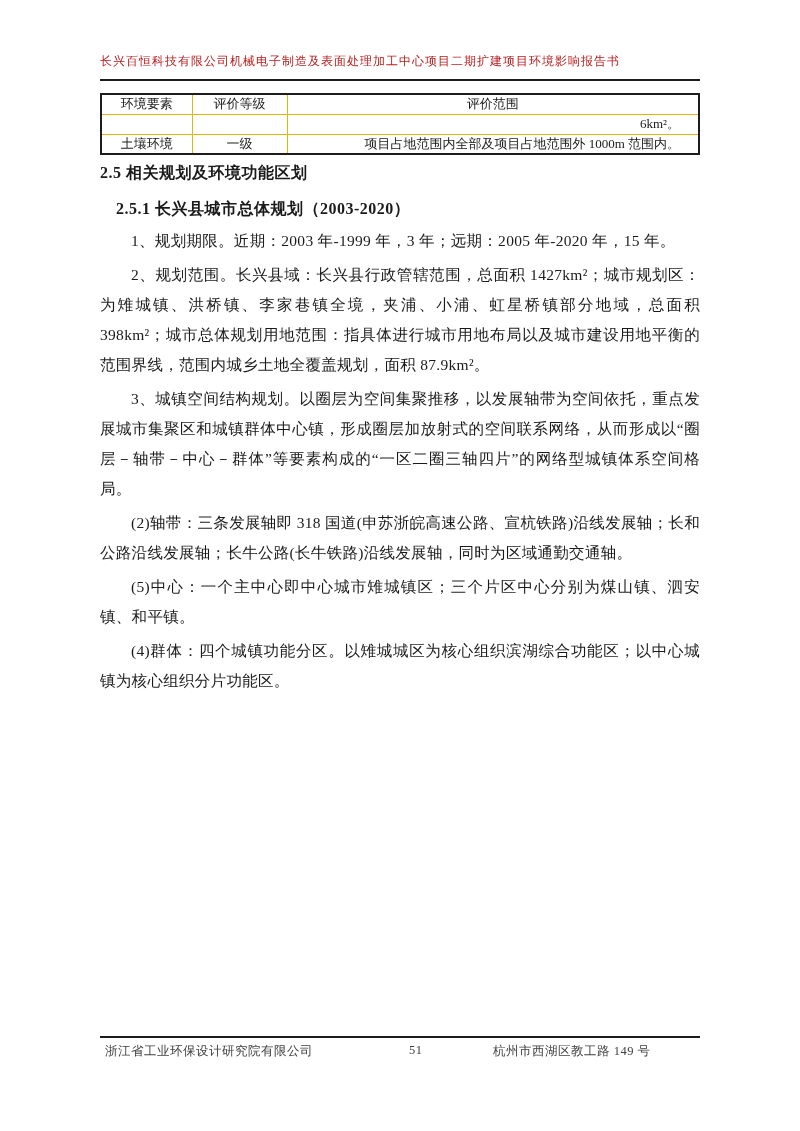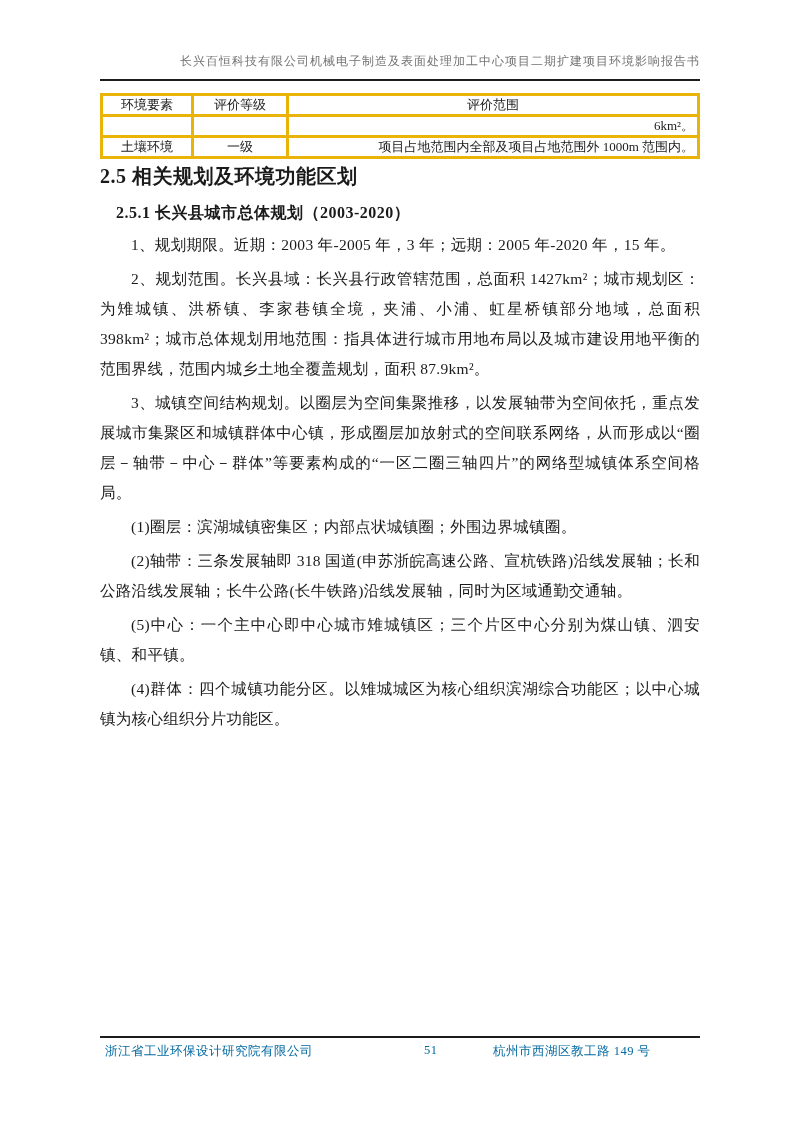--- a/index.html
+++ b/index.html
@@ -8,54 +8,54 @@
     position: relative;
     width: 800px;
     height: 1131px;
     background: #ffffff;
     font-family: "Liberation Serif", serif;
     color: #1a1a1a;
     padding: 52px 100px 0 100px;
     overflow: hidden;
   }
   .doc-header {
-    text-align: right;
+    text-align: left;
     font-size: 12px;
     letter-spacing: 1px;
     line-height: 18px;
-    color: #737373;
+    color: #b91c1c;
     white-space: nowrap;
   }
   .header-rule {
     border-bottom: 2px solid #1c1c1c;
     margin-top: 9px;
   }
   table.eval-table {
     width: 100%;
     border-collapse: collapse;
     table-layout: fixed;
     margin-top: 12px;
     font-size: 13px;
     border: 2px solid #1c1c1c;
   }
   .eval-table td {
-    border: 3px solid #eab308;
+    border: 1px solid #eab308;
     height: 20px;
-    padding: 0 3px;
+    padding: 0 18px;
     line-height: 18px;
     vertical-align: middle;
     overflow: hidden;
     white-space: nowrap;
   }
   .eval-table td.center { text-align: center; }
   .eval-table td.left { text-align: right; }
   .col-element { width: 91px; }
   .col-grade { width: 95px; }
   .section-title {
-    font-size: 20px;
+    font-size: 16px;
     font-weight: bold;
     line-height: 23px;
     margin: 6px 0 0 0;
     letter-spacing: 0.5px;
   }
   .subsection-title {
     font-size: 16px;
     font-weight: bold;
     line-height: 20px;
     margin: 15px 0 0 16px;
@@ -70,30 +70,30 @@
     margin: 4px 0 0 0;
     letter-spacing: 0.3px;
   }
   .doc-footer {
     position: absolute;
     left: 100px;
     right: 100px;
     top: 1036px;
     border-top: 2px solid #1c1c1c;
     font-size: 12.5px;
-    color: #0369a1;
+    color: #404040;
   }
   .doc-footer .footer-row {
     position: relative;
     height: 20px;
     margin-top: 5px;
   }
   .doc-footer span { position: absolute; top: 0; white-space: nowrap; letter-spacing: 0.5px; }
   .footer-company { left: 5px; }
-  .footer-page { left: 324px; }
+  .footer-page { left: 309px; }
   .footer-address { left: 393px; text-align: center; }
 </style>
 </head>
 <body>
 
 <div class="page">
 
   <div class="doc-header">长兴百恒科技有限公司机械电子制造及表面处理加工中心项目二期扩建项目环境影响报告书</div>
   <div class="header-rule"></div>
 
@@ -114,24 +114,23 @@
         <td class="center">一级</td>
         <td class="left">项目占地范围内全部及项目占地范围外 1000m 范围内。</td>
       </tr>
     </tbody>
   </table>
 
   <div class="section-title">2.5 相关规划及环境功能区划</div>
   <div class="subsection-title">2.5.1 长兴县城市总体规划（2003-2020）</div>
 
   <div class="body-text">
-    <p>1、规划期限。近期：2003 年-2005 年，3 年；远期：2005 年-2020 年，15 年。</p>
+    <p>1、规划期限。近期：2003 年-1999 年，3 年；远期：2005 年-2020 年，15 年。</p>
     <p>2、规划范围。长兴县域：长兴县行政管辖范围，总面积 1427km²；城市规划区：为雉城镇、洪桥镇、李家巷镇全境，夹浦、小浦、虹星桥镇部分地域，总面积 398km²；城市总体规划用地范围：指具体进行城市用地布局以及城市建设用地平衡的范围界线，范围内城乡土地全覆盖规划，面积 87.9km²。</p>
     <p>3、城镇空间结构规划。以圈层为空间集聚推移，以发展轴带为空间依托，重点发展城市集聚区和城镇群体中心镇，形成圈层加放射式的空间联系网络，从而形成以“圈层－轴带－中心－群体”等要素构成的“一区二圈三轴四片”的网络型城镇体系空间格局。</p>
-    <p>(1)圈层：滨湖城镇密集区；内部点状城镇圈；外围边界城镇圈。</p>
     <p>(2)轴带：三条发展轴即 318 国道(申苏浙皖高速公路、宣杭铁路)沿线发展轴；长和公路沿线发展轴；长牛公路(长牛铁路)沿线发展轴，同时为区域通勤交通轴。</p>
     <p>(5)中心：一个主中心即中心城市雉城镇区；三个片区中心分别为煤山镇、泗安镇、和平镇。</p>
     <p>(4)群体：四个城镇功能分区。以雉城城区为核心组织滨湖综合功能区；以中心城镇为核心组织分片功能区。</p>
   </div>
 
   <div class="doc-footer">
     <div class="footer-row">
       <span class="footer-company">浙江省工业环保设计研究院有限公司</span>
       <span class="footer-page">51</span>
       <span class="footer-address">杭州市西湖区教工路 149 号</span>

